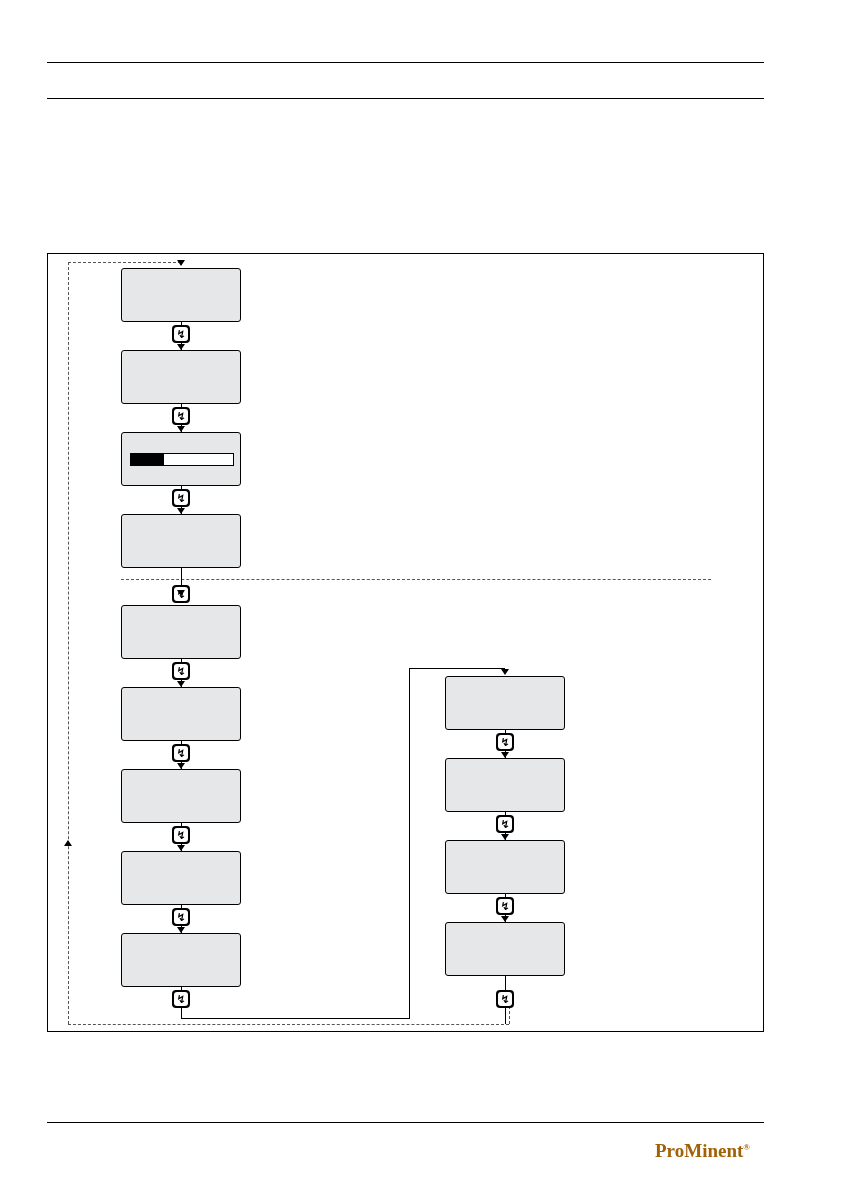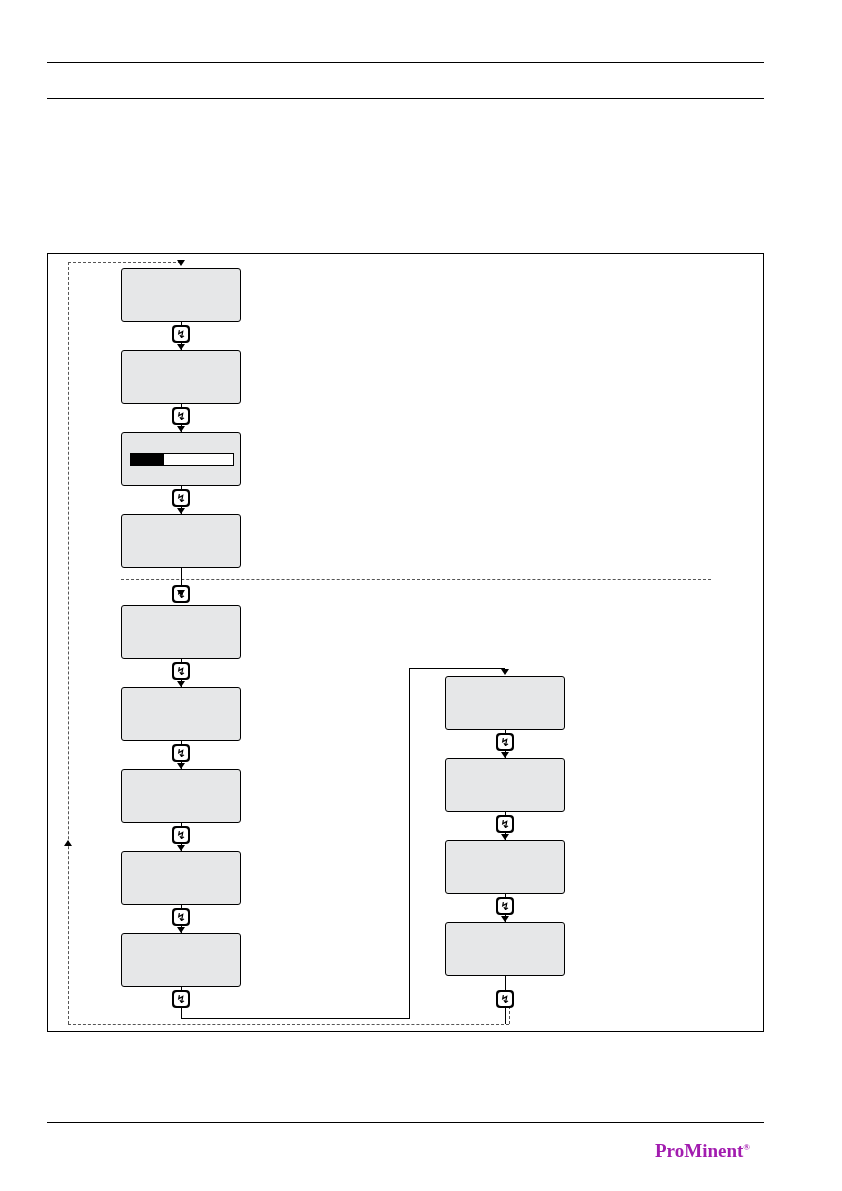--- a/index.html
+++ b/index.html
@@ -38,21 +38,21 @@
 
   
   #logo {
     position: absolute;
     left: 655px;
     top: 1140px;
     font-family: "Liberation Serif", serif;
     font-weight: bold;
     font-size: 19px;
     letter-spacing: 0px;
-    color: #a21caf;
+    color: #a16207;
     white-space: nowrap;
   }
   #logo .sup {
     font-size: 9px;
     vertical-align: super;
   }
 
   
   #diagram {
     position: absolute;

